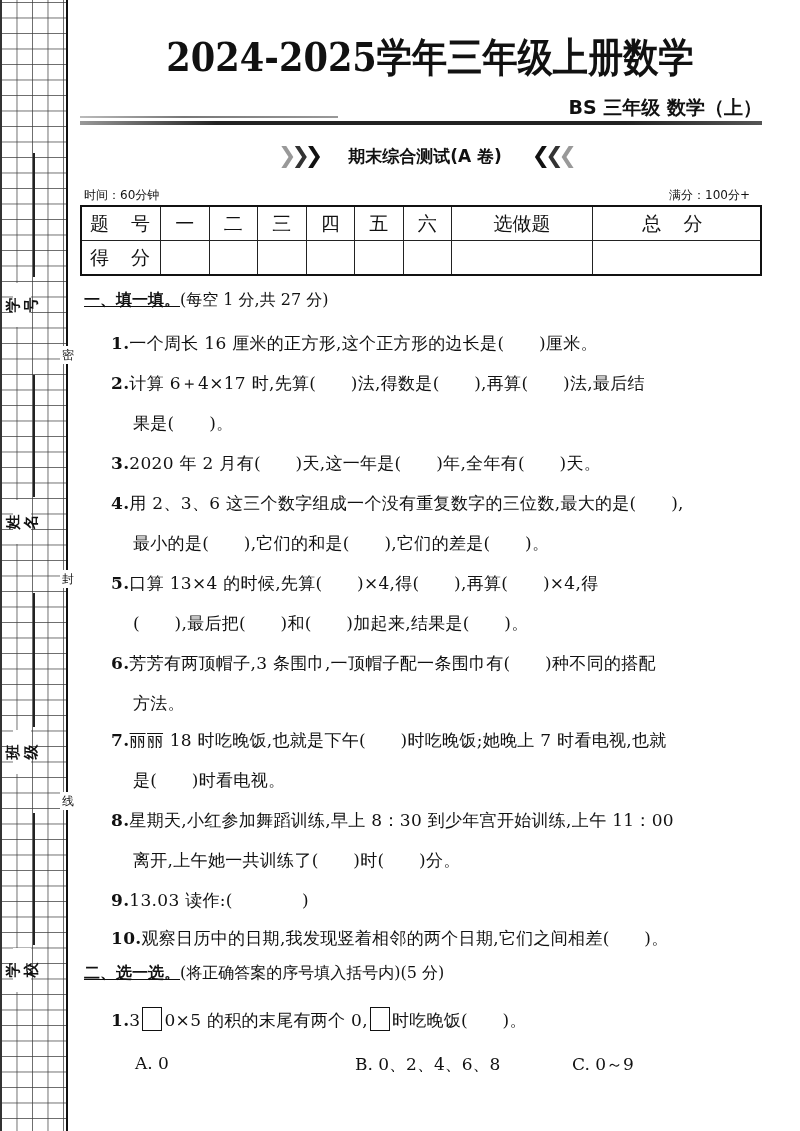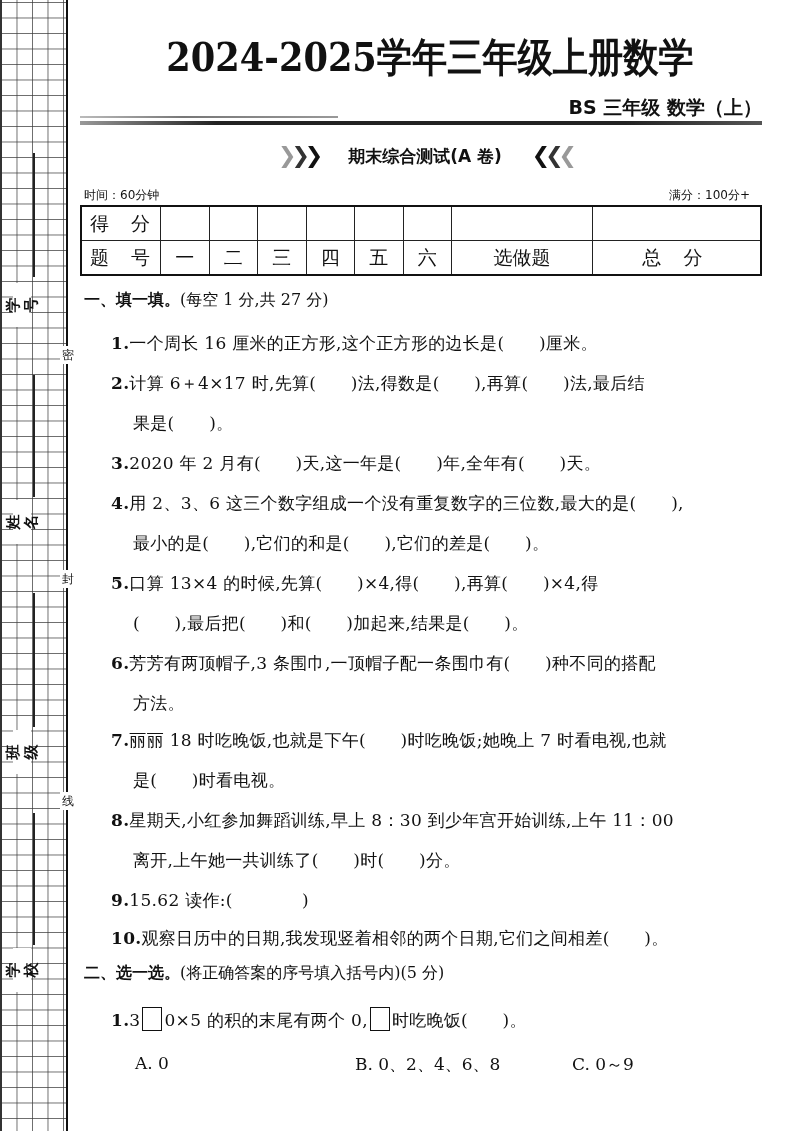--- a/index.html
+++ b/index.html
@@ -69,21 +69,21 @@
   }
   table.score td {
     border: 1px solid #222; text-align: center; font-size: 19px;
     font-family: "DejaVu Serif", serif; height: 33px; padding: 0;
   }
   table.score td.hdr { width: 72px; letter-spacing: 8px; padding-left: 6px; }
   .section {
     position: absolute; left: 84px; font-size: 16px; font-family: "DejaVu Serif", serif;
     white-space: nowrap;
   }
-  .section b { font-family: "DejaVu Sans", sans-serif; font-weight: bold; }
+  .section b { font-family: "DejaVu Sans", sans-serif; font-weight: bold; text-decoration: underline; }
   .q {
     position: absolute; left: 111px; width: 656px; font-size: 17px; line-height: 40px;
     font-family: "DejaVu Serif", serif; letter-spacing: 0.3px;
   }
   .q .num { font-weight: bold; font-family: "DejaVu Serif", serif; }
   .q .cont { display: block; padding-left: 22px; }
   .opt { position: absolute; font-size: 17px; font-family: "DejaVu Serif", serif; }
   .sq { display: inline-block; width: 18px; height: 22px; border: 1.5px solid #111;
         vertical-align: -5px; margin: 0 2px; }
 </style>
@@ -130,41 +130,41 @@
   <span class="t">期末综合测试(A 卷)</span>
   <span class="chev"><span class="c3">❮</span><span class="c2">❮</span><span class="c1">❮</span></span>
 </div>
 
 <div class="meta-left">时间：60分钟</div>
 <div class="meta-right">满分：100分+</div>
 
 <table class="score">
   <tbody>
       <tr>
-    <td class="hdr">得 分</td>
-    <td></td>
-    <td></td>
-    <td></td>
-    <td></td>
-    <td></td>
-    <td></td>
-    <td></td>
-    <td></td>
-  </tr>
-  <tr>
     <td class="hdr">题 号</td>
     <td>一</td>
     <td>二</td>
     <td>三</td>
     <td>四</td>
     <td>五</td>
     <td>六</td>
     <td>选做题</td>
     <td style="letter-spacing:8px;">总 分</td>
   </tr>
+  <tr>
+    <td class="hdr">得 分</td>
+    <td></td>
+    <td></td>
+    <td></td>
+    <td></td>
+    <td></td>
+    <td></td>
+    <td></td>
+    <td></td>
+  </tr>
 </tbody>
   </table>
 
 <div class="section" style="top:290px">
   <b>一、填一填。</b><span>(每空 1 分,共 27 分)</span>
 </div>
 
 <div class="q" style="top:323px">
   <span class="num">1.</span><span>一个周长 16 厘米的正方形,这个正方形的边长是(　　)厘米。</span>
 </div>
@@ -197,21 +197,21 @@
   <span class="num">7.</span><span>丽丽 18 时吃晚饭,也就是下午(　　)时吃晚饭;她晚上 7 时看电视,也就</span>
   <span class="cont">是(　　)时看电视。</span>
 </div>
 
 <div class="q" style="top:800px">
   <span class="num">8.</span><span>星期天,小红参加舞蹈训练,早上 8：30 到少年宫开始训练,上午 11：00</span>
   <span class="cont">离开,上午她一共训练了(　　)时(　　)分。</span>
 </div>
 
 <div class="q" style="top:880px">
-  <span class="num">9.</span><span>15.62 读作:(　　　　)</span>
+  <span class="num">9.</span><span>13.03 读作:(　　　　)</span>
 </div>
 
 <div class="q" style="top:918px">
   <span class="num">10.</span><span>观察日历中的日期,我发现竖着相邻的两个日期,它们之间相差(　　)。</span>
 </div>
 
 <div class="section" style="top:963px">
   <b>二、选一选。</b><span>(将正确答案的序号填入括号内)(5 分)</span>
 </div>
 

